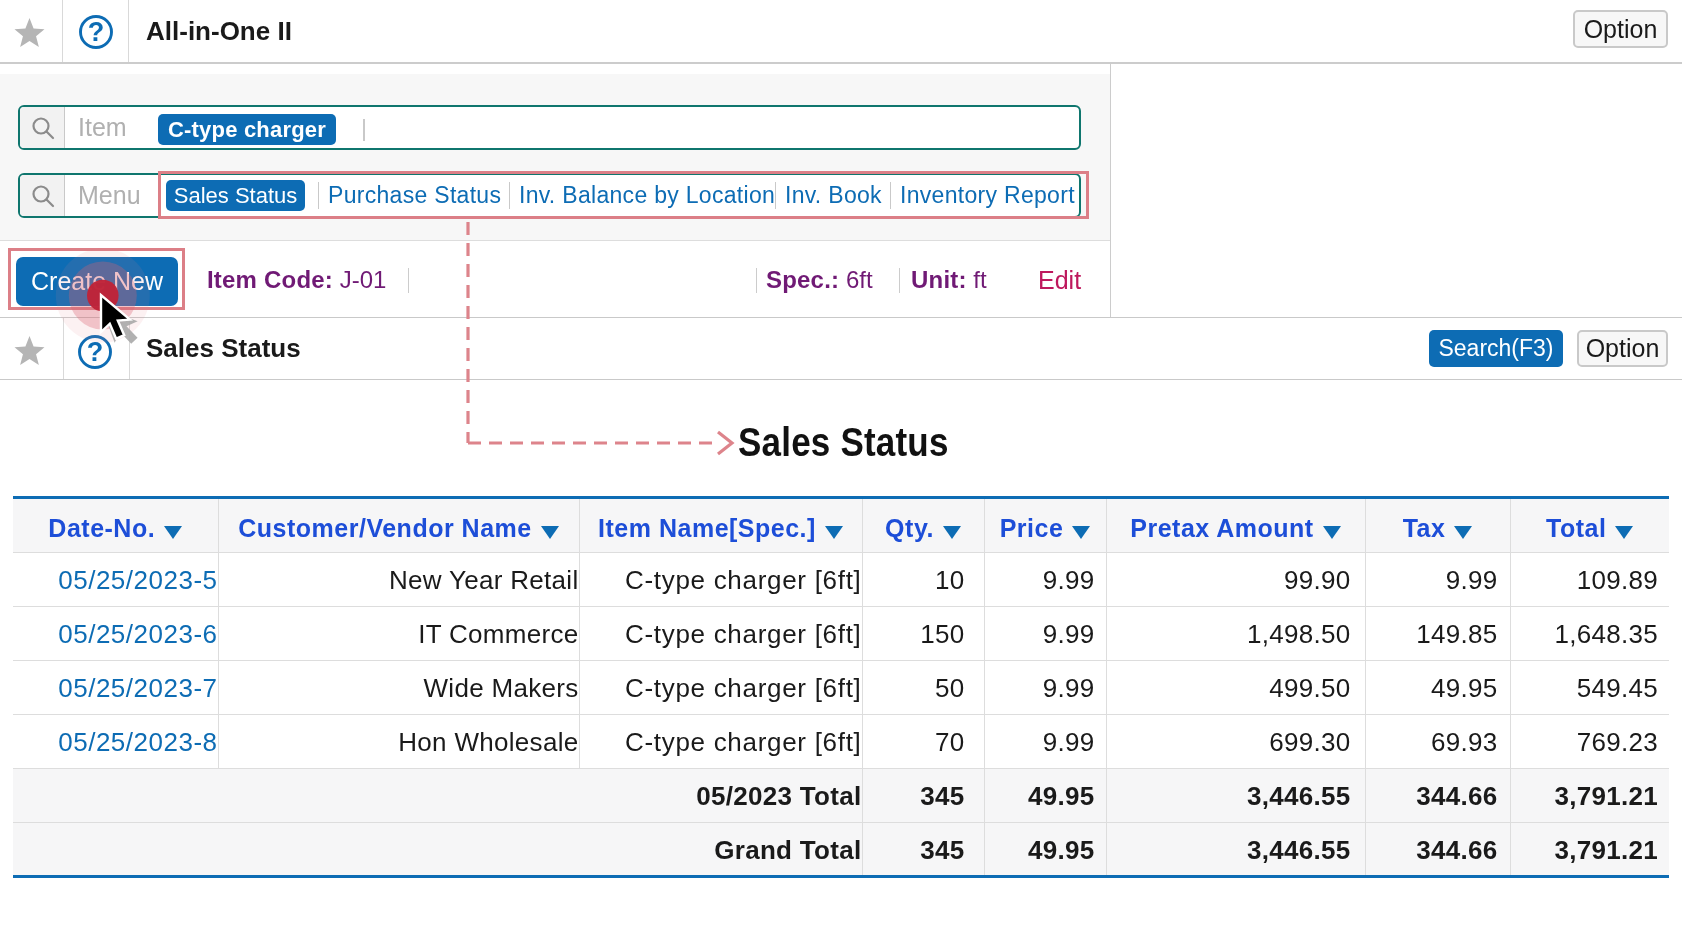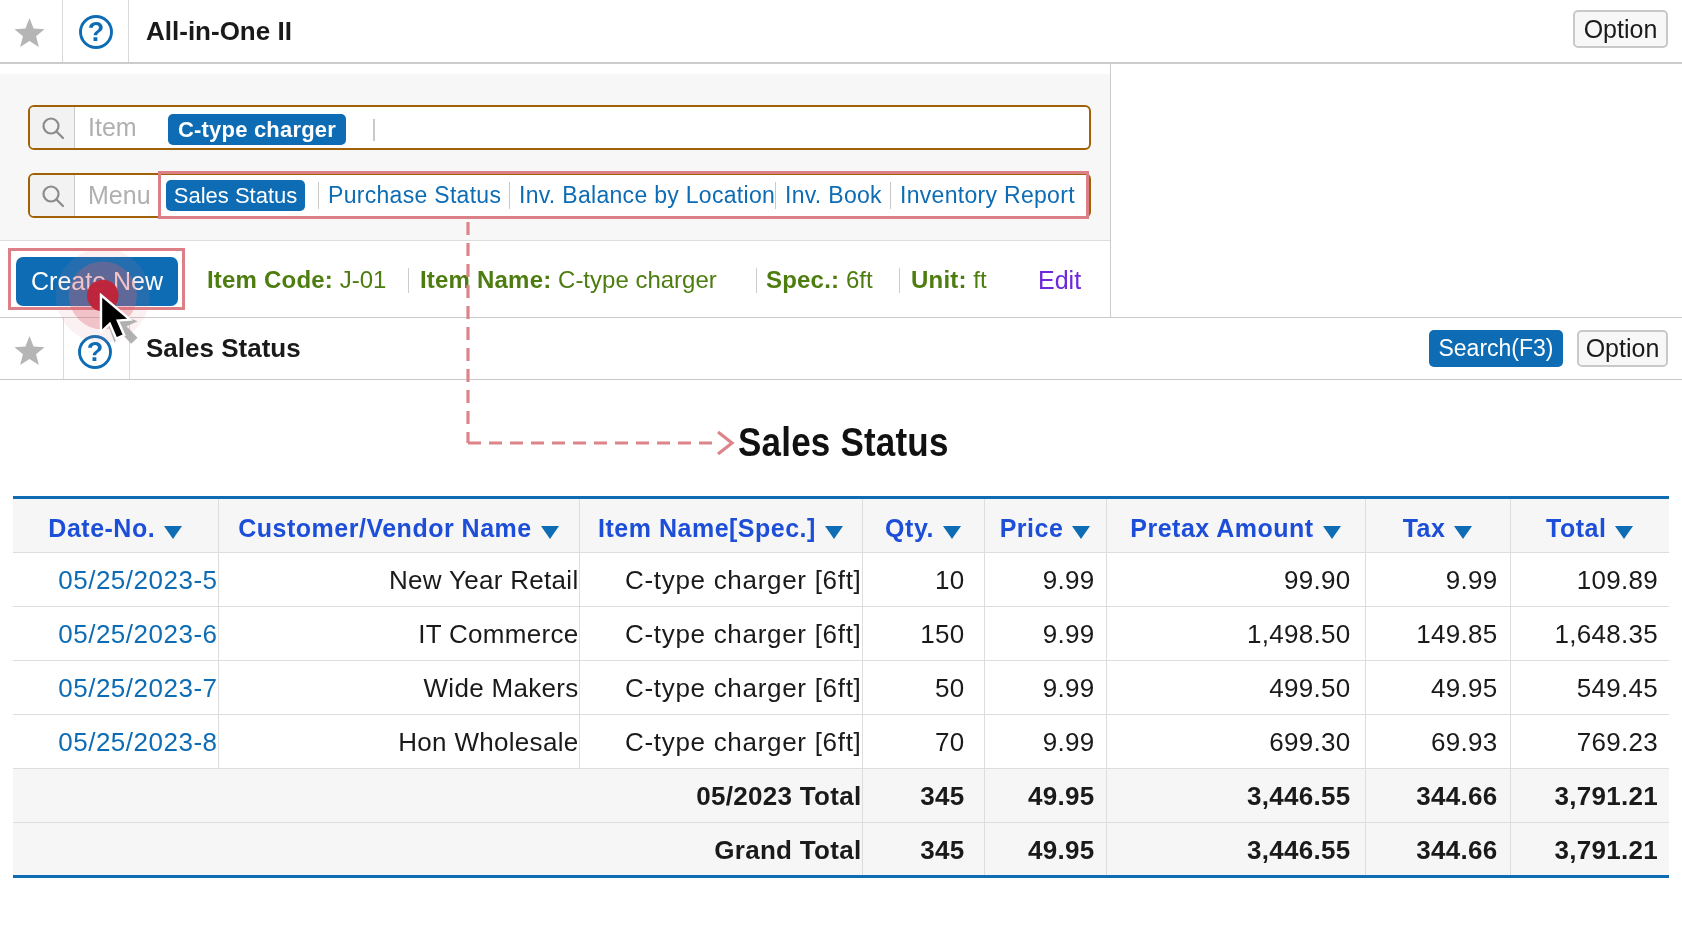--- a/index.html
+++ b/index.html
@@ -9,34 +9,34 @@
 
 
 #hd1 { left:0; top:0; width:1682px; height:64px; background:#fff; border-bottom:2px solid #ccc; }
 .vsep1 { top:0; width:1px; height:62px; background:#d9d9d9; }
 #title1 { left:146px; top:0; height:62px; line-height:62px; font-size:26px; font-weight:bold; color:#1a1a1a; }
 .optbtn { height:38px; border:2px solid #c9c9c9; border-radius:5px; background:#f7f7f7; color:#1a1a1a; font-size:25px; text-align:center; line-height:34px; }
 
 
 #panel { left:0; top:74px; width:1110px; height:167px; background:#f7f7f7; border-bottom:1px solid #ddd; }
 #pvert { left:1110px; top:63px; width:1px; height:254px; background:#ccc; }
-.srow { position:absolute; left:28px; width:1063px; height:45px; background:#fff; border:2px solid #a16207; border-radius:6px; }
+.srow { position:absolute; left:18px; width:1063px; height:45px; background:#fff; border:2px solid #0f766e; border-radius:6px; }
 .scell { position:absolute; left:0; top:0; width:45px; height:41px; background:#f2f2f2; border-right:1px solid #c9c9c9; border-radius:4px 0 0 4px; }
 .ph { position:absolute; left:58px; top:0; height:41px; line-height:41px; color:#b0b0b0; font-size:25px; }
 .bluetag { position:absolute; background:#0d6cb4; border-radius:5px; color:#fff; text-align:center; }
 
 
 #redmenu { left:158px; top:171px; width:931px; height:48px; border:3px solid #dc7f87; }
 .mlink { position:absolute; top:173px; height:45px; line-height:45px; font-size:23px; letter-spacing:0.3px; color:#0d6cb4; }
 .msep { position:absolute; top:182px; height:27px; width:1px; background:#c9c9c9; }
 
 
 #redcreate { left:8px; top:248px; width:177px; height:62px; border:3px solid #dc7f87; }
 #createbtn { left:16px; top:257px; width:162px; height:49px; background:#0d6cb4; border-radius:7px; color:#fff; font-size:25px; text-align:center; line-height:49px; }
-.crow { position:absolute; top:255px; height:50px; line-height:50px; font-size:24px; color:#4d7c0f; }
+.crow { position:absolute; top:255px; height:50px; line-height:50px; font-size:24px; color:#701a75; }
 .crow b { letter-spacing:0.2px; }
 .csep { position:absolute; top:268px; height:25px; width:1px; background:#ccc; }
 
 
 #hd2 { left:0; top:317px; width:1682px; height:63px; background:#fff; border-top:1px solid #c9c9c9; border-bottom:1px solid #c9c9c9; }
 #inp2 { left:1116px; top:330px; width:306px; height:37px; border:2px solid #c9c9c9; border-radius:5px; background:#fff; color:#b4b4b4; font-size:25px; line-height:33px; padding-left:11px; letter-spacing:0.4px; }
 #searchbtn { left:1429px; top:330px; width:134px; height:37px; background:#0d6cb4; border-radius:5px; color:#fff; font-size:23px; text-align:center; line-height:37px; }
 
 
 #biglabel { left:738px; top:422px; font-size:35px; font-weight:bold; color:#111; letter-spacing:0.2px; transform:scaleY(1.18); transform-origin:50% 50%; }
@@ -106,26 +106,25 @@
   <div class="abs mlink" style="left:519px">Inv. Balance by Location</div>
   <div class="abs msep" style="left:775px"></div>
   <div class="abs mlink" style="left:785px">Inv. Book</div>
   <div class="abs msep" style="left:890px"></div>
   <div class="abs mlink" style="left:900px">Inventory Report</div>
 
   <div class="abs" id="redcreate"></div>
   <div class="abs" id="createbtn">Create New</div>
   <div class="abs crow" style="left:207px"><b>Item Code:</b> J-01</div>
   <div class="abs csep" style="left:408px"></div>
-  <div class="abs crow" style="left:420px"><b>Item Name:</b> C-type charger</div>
   <div class="abs csep" style="left:756px"></div>
   <div class="abs crow" style="left:766px"><b>Spec.:</b> 6ft</div>
   <div class="abs csep" style="left:899px"></div>
   <div class="abs crow" style="left:911px"><b>Unit:</b> ft</div>
-  <div class="abs crow" style="left:1038px;color:#6d28d9;font-size:25px">Edit</div>
+  <div class="abs crow" style="left:1038px;color:#be185d;font-size:25px">Edit</div>
 
   <svg class="abs" style="left:40px;top:235px;z-index:30" width="180" height="140" viewBox="0 0 180 140">
     <circle cx="62.8" cy="60.5" r="47" fill="#e87f8d" opacity="0.11"></circle>
     <circle cx="62.8" cy="60.5" r="34" fill="#d95f70" opacity="0.32"></circle>
     <circle cx="62.8" cy="60.5" r="15.8" fill="#bf2338" opacity="0.97"></circle>
     <g transform="translate(1 13) rotate(-20 61 60)">
       <path d="M61 60 l0 37 8.8 -8.3 6.4 14.9 8 -3.4 -6.4 -14.7 12.2 -0.9 z" fill="#a9a9a9" opacity="0.9"></path>
     </g>
     <path d="M61 60 l0 37 8.8 -8.3 6.4 14.9 8 -3.4 -6.4 -14.7 12.2 -0.9 z" fill="#000" stroke="#fff" stroke-width="2.4"></path>
   </svg>

